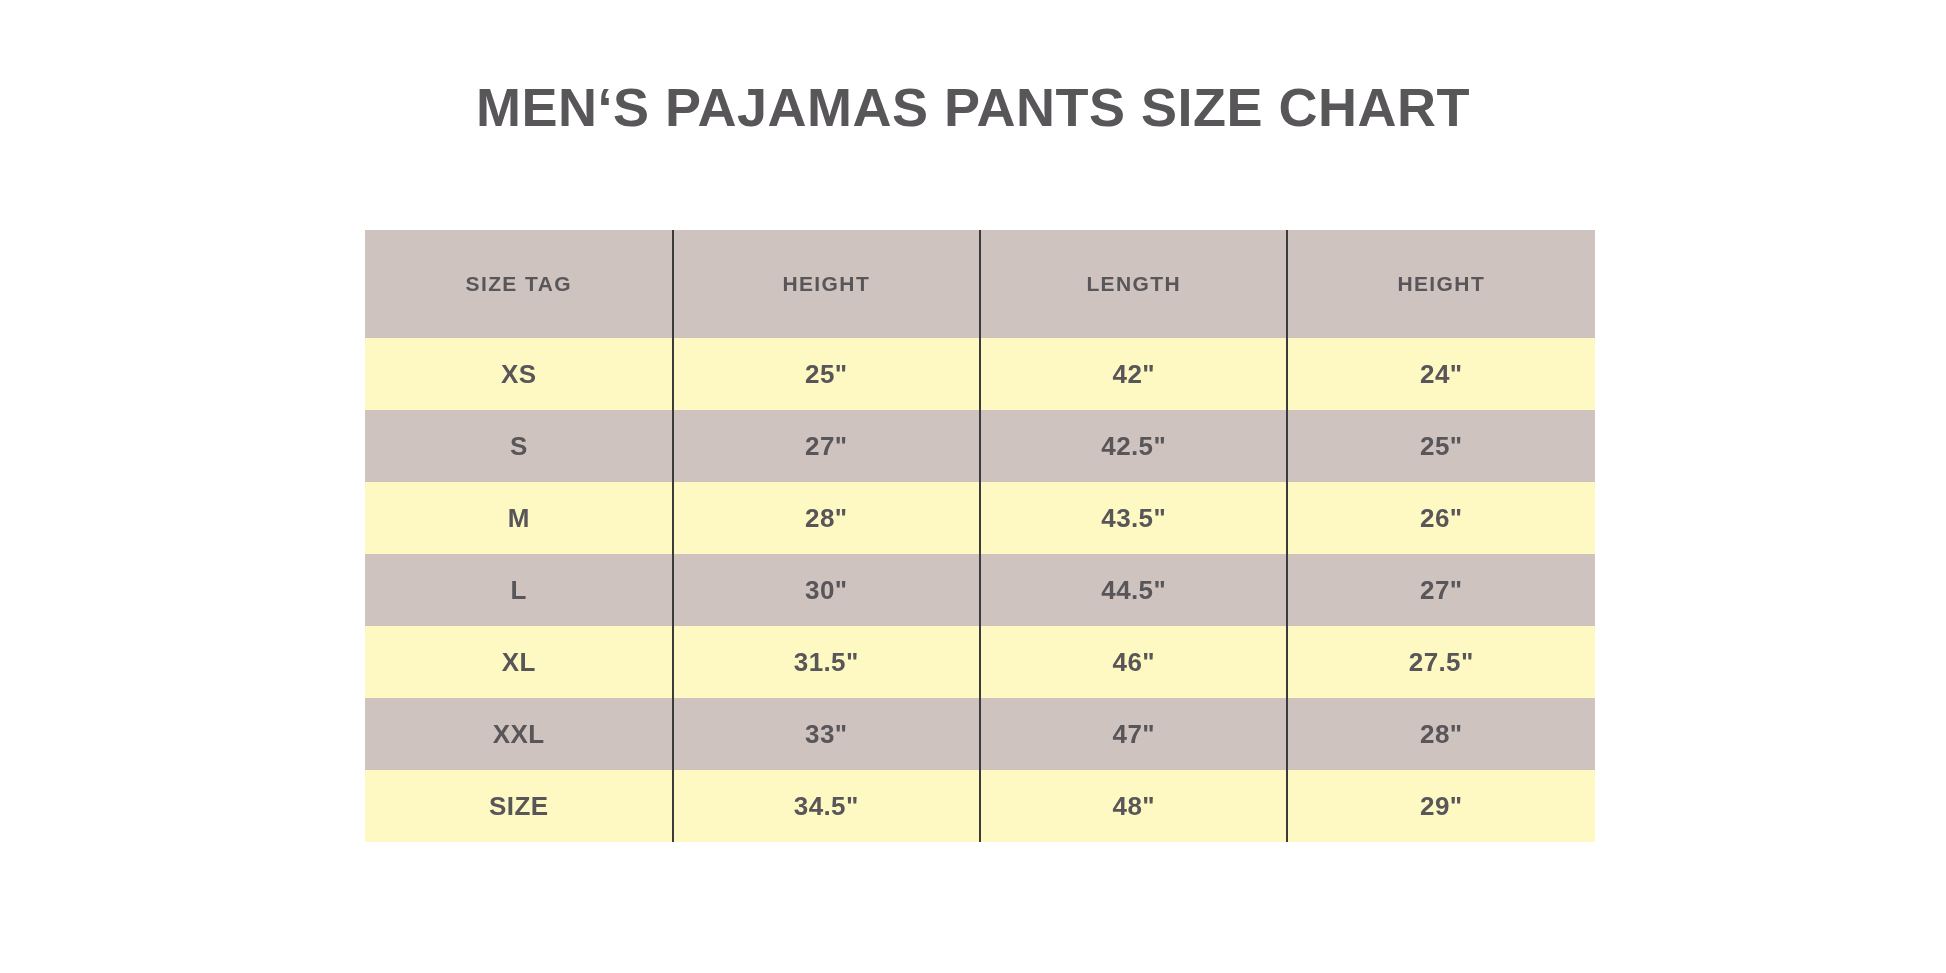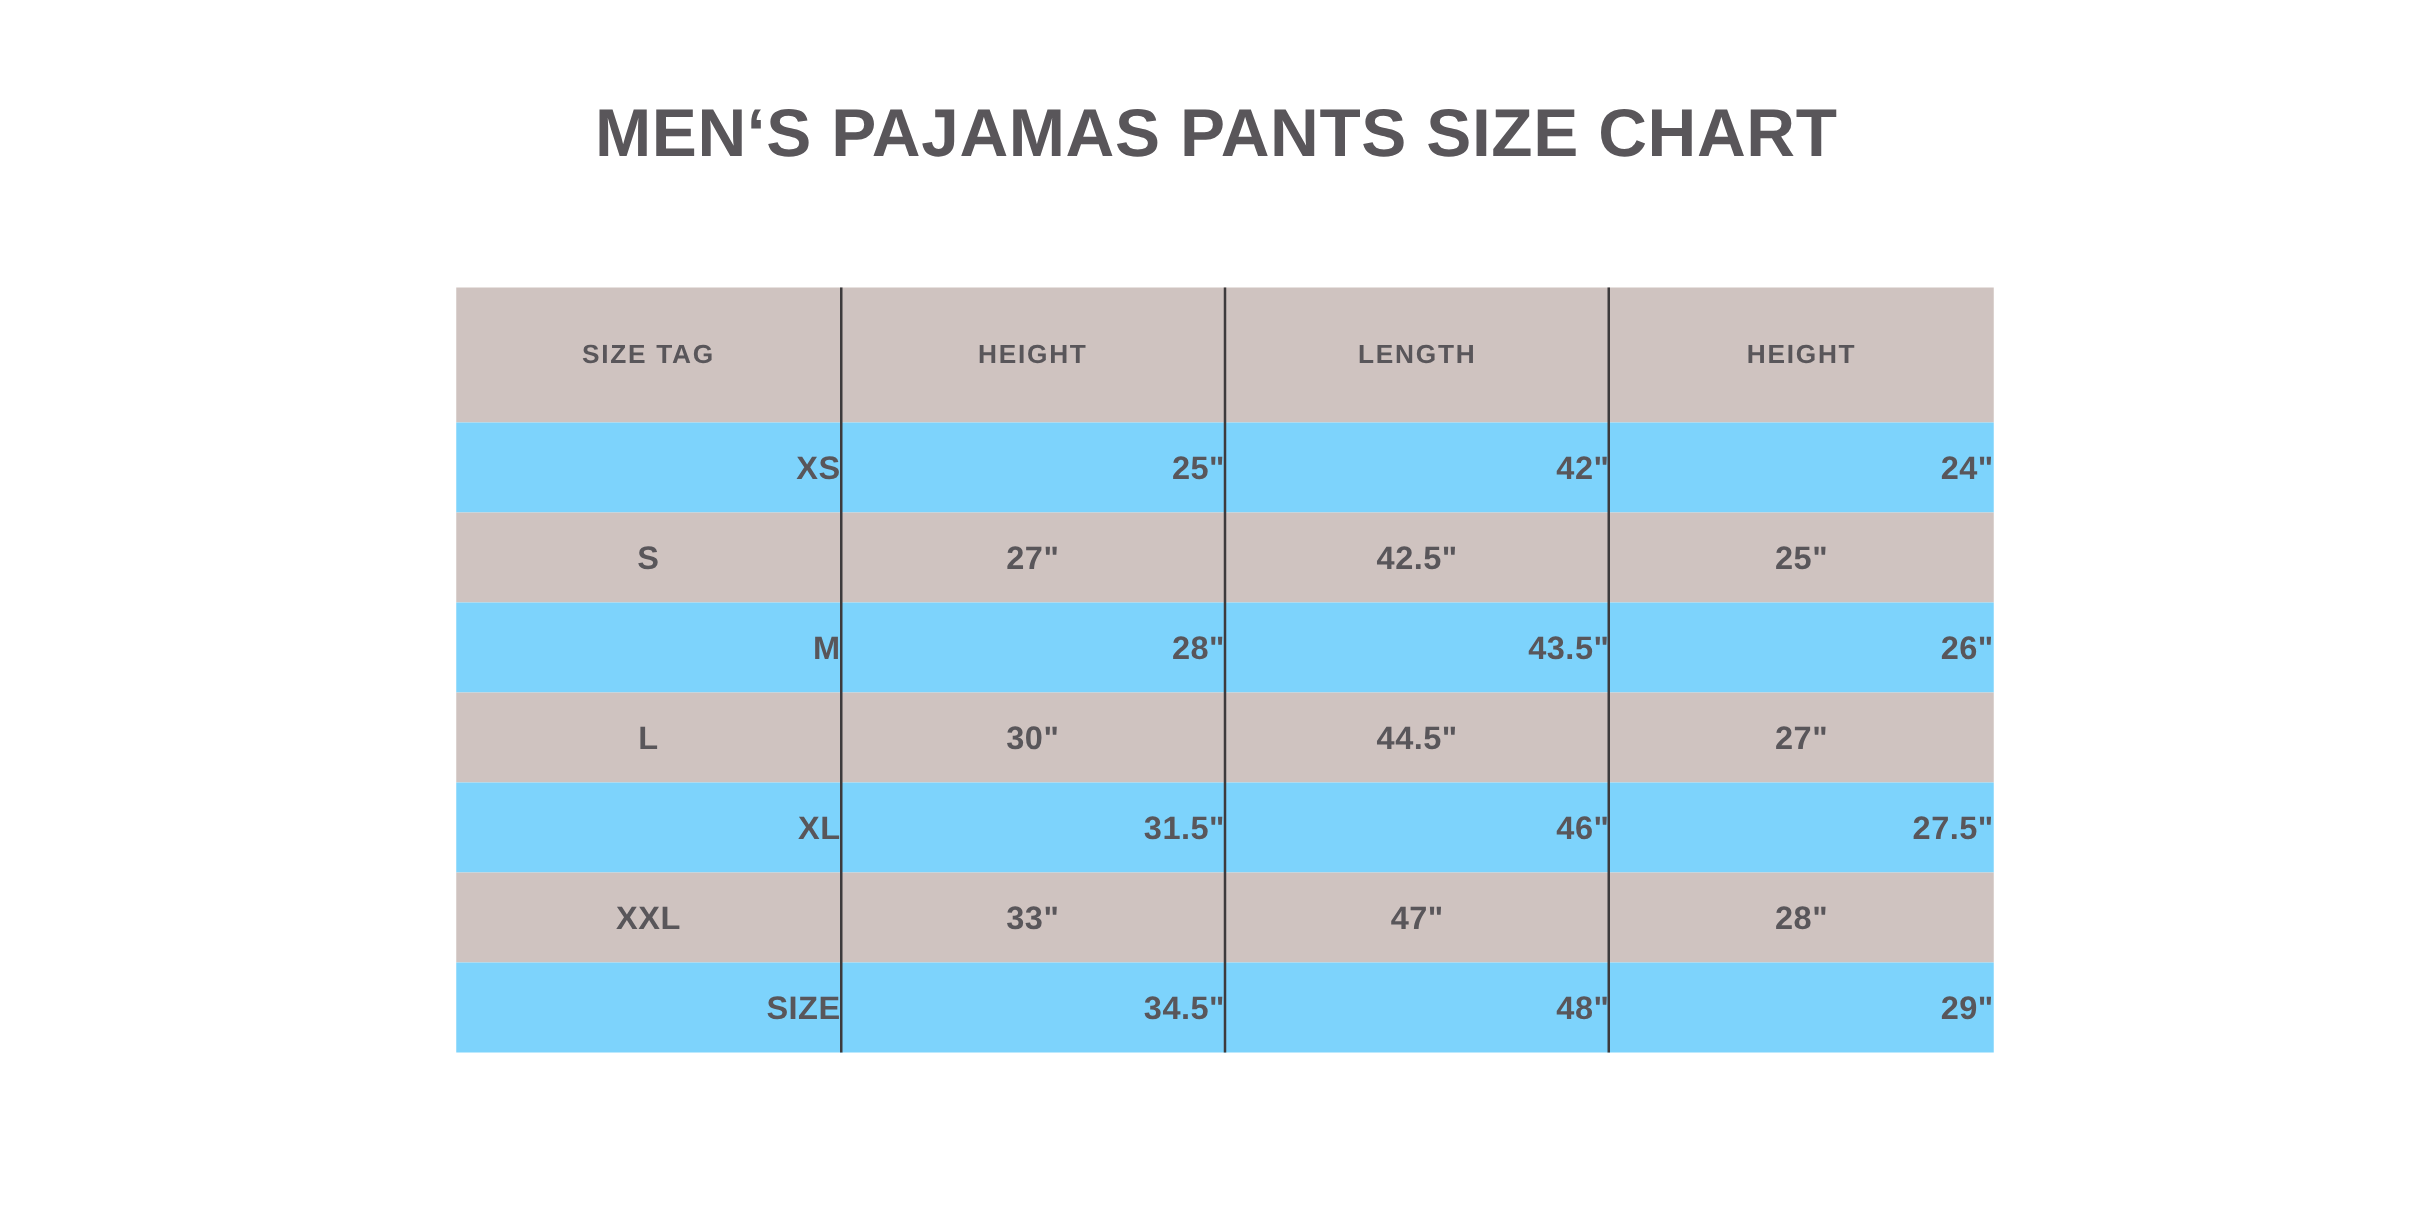--- a/index.html
+++ b/index.html
@@ -57,22 +57,21 @@
     background: #cfc3c0;
     font-size: 21px;
     letter-spacing: 1.4px;
   }
   tbody td {
     height: 72px;
     font-size: 26px;
     letter-spacing: 0.4px;
   }
   tbody tr.row-light td {
-    background: #7dd3fc;
-    text-align: right;
+    background: #fef9c3;
   }
   tbody tr.row-dark td {
     background: #cfc3c0;
   }
   
   .vline {
     position: absolute;
     top: 0;
     width: 2px;
     background: #3d3a3c;

